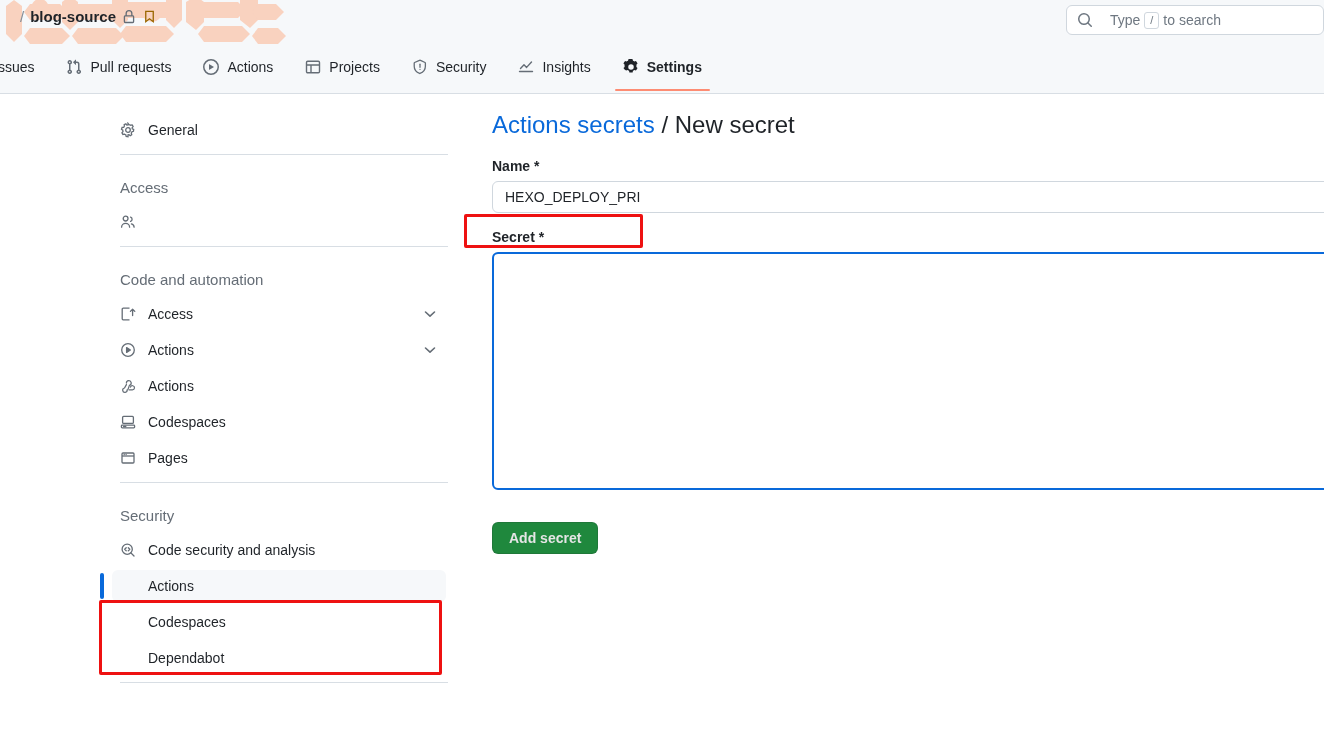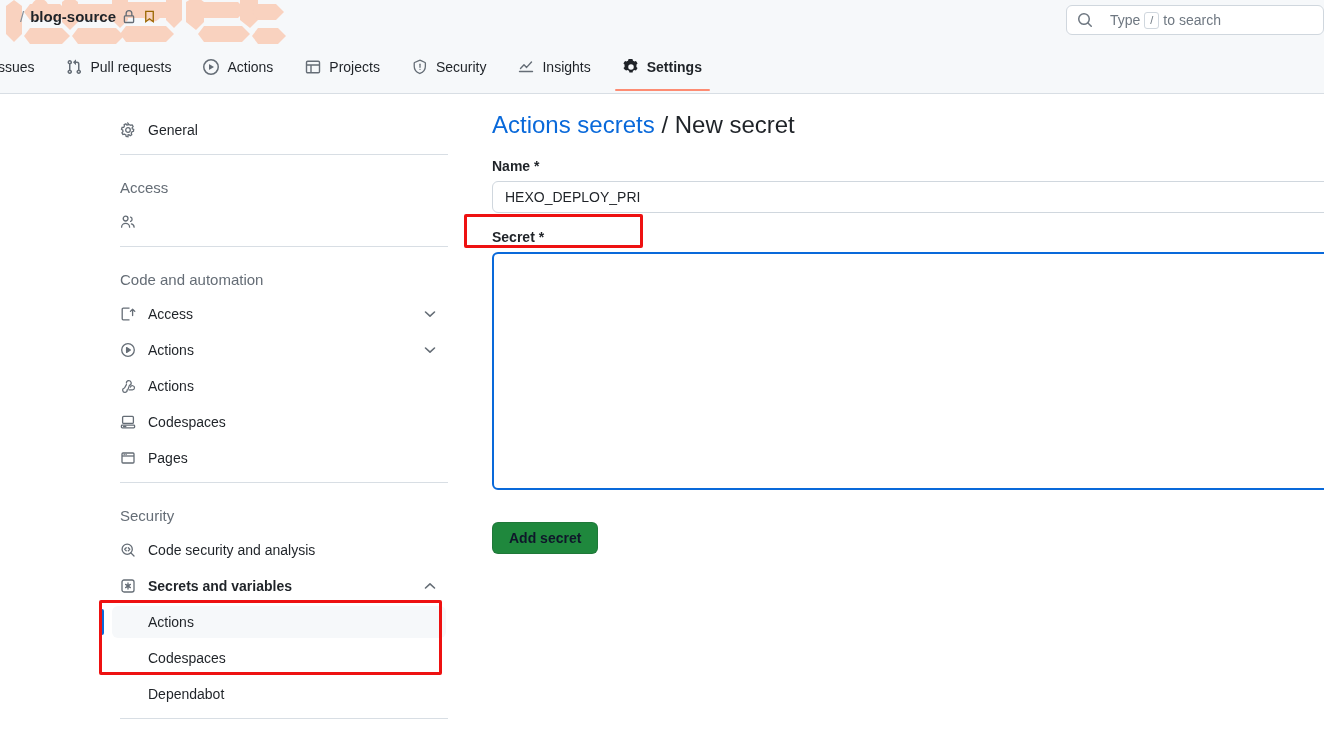--- a/index.html
+++ b/index.html
@@ -229,21 +229,21 @@
     font-family: "Liberation Mono", monospace;
     color: #1f2328;
     background: #ffffff;
     outline: none;
     resize: both;
     display: block;
   }
   .btn-primary {
     margin-top: 16px;
     background: #1f883d;
-    color: #0f172a;
+    color: #e5e5e5;
     border: 1px solid rgba(31,35,40,0.15);
     border-radius: 6px;
     font-size: 14px;
     font-weight: 600;
     font-family: "Liberation Sans", sans-serif;
     padding: 0 16px;
     height: 32px;
     cursor: pointer;
     display: inline-flex;
     align-items: center;
@@ -477,34 +477,20 @@
         <svg width="16" height="16" viewBox="0 0 16 16" fill="none" stroke="#656d76" stroke-width="1.3">
           <circle cx="7.2" cy="7.2" r="5.1"></circle>
           <path d="M11 11 14 14" stroke-linecap="round"></path>
           <path d="M6.2 5.7 4.7 7.2l1.5 1.5M8.3 5.7l1.5 1.5-1.5 1.5" stroke-linecap="round" stroke-linejoin="round"></path>
         </svg>
       </span>
       <span class="side-label">Code security and analysis</span>
     </div>
 
 
-    <div class="side-item bold">
-      <span>
-        <svg width="16" height="16" viewBox="0 0 16 16" fill="none" stroke="#656d76" stroke-width="1.3">
-          <rect x="2" y="2" width="12" height="12" rx="2"></rect>
-          <path d="M8 5v6M5.6 6.4l4.8 3.2M10.4 6.4 5.6 9.6" stroke-linecap="round"></path>
-        </svg>
-      </span>
-      <span class="side-label">Secrets and variables</span>
-      <span class="chev">
-        <svg width="16" height="16" viewBox="0 0 16 16" fill="none" stroke="#656d76" stroke-width="1.6">
-          <path d="M3.5 10 8 5.8 12.5 10" stroke-linecap="round" stroke-linejoin="round"></path>
-        </svg>
-      </span>
-    </div>
 
     <div class="side-sub selected">
       <span>Actions</span>
     </div>
 
     <div class="side-sub">
       <span>Codespaces</span>
     </div>
 
     <div class="side-sub">

